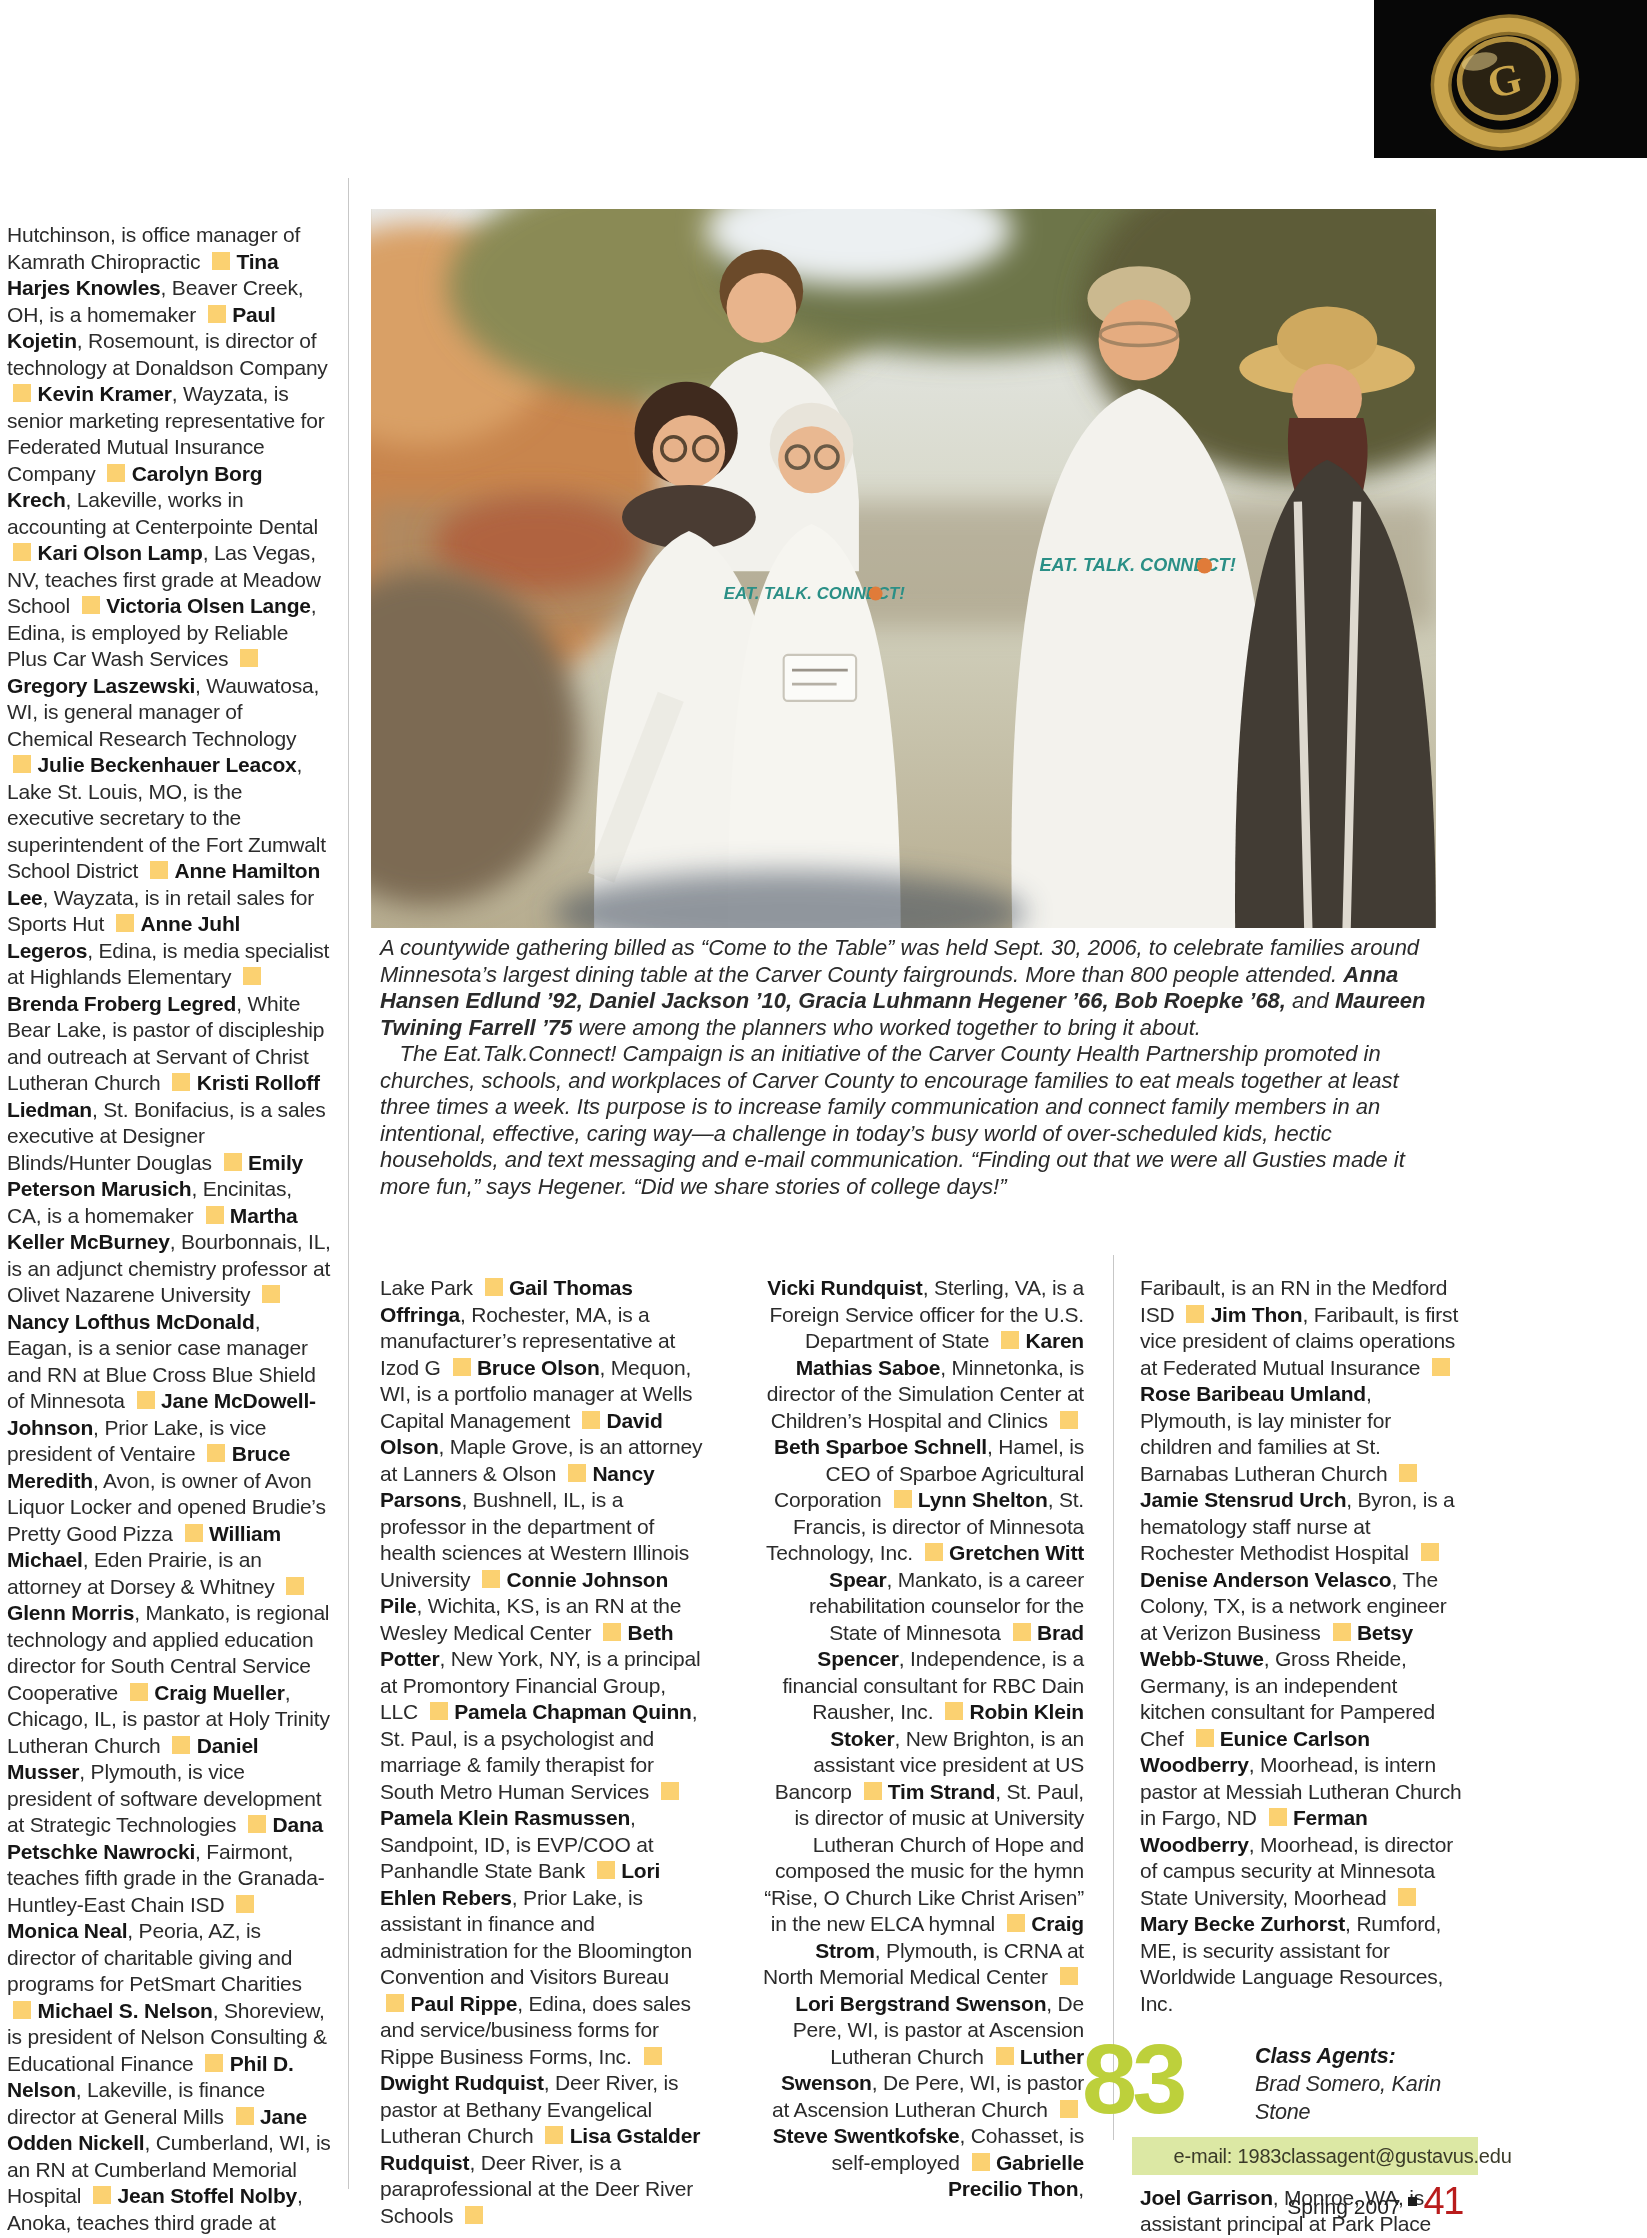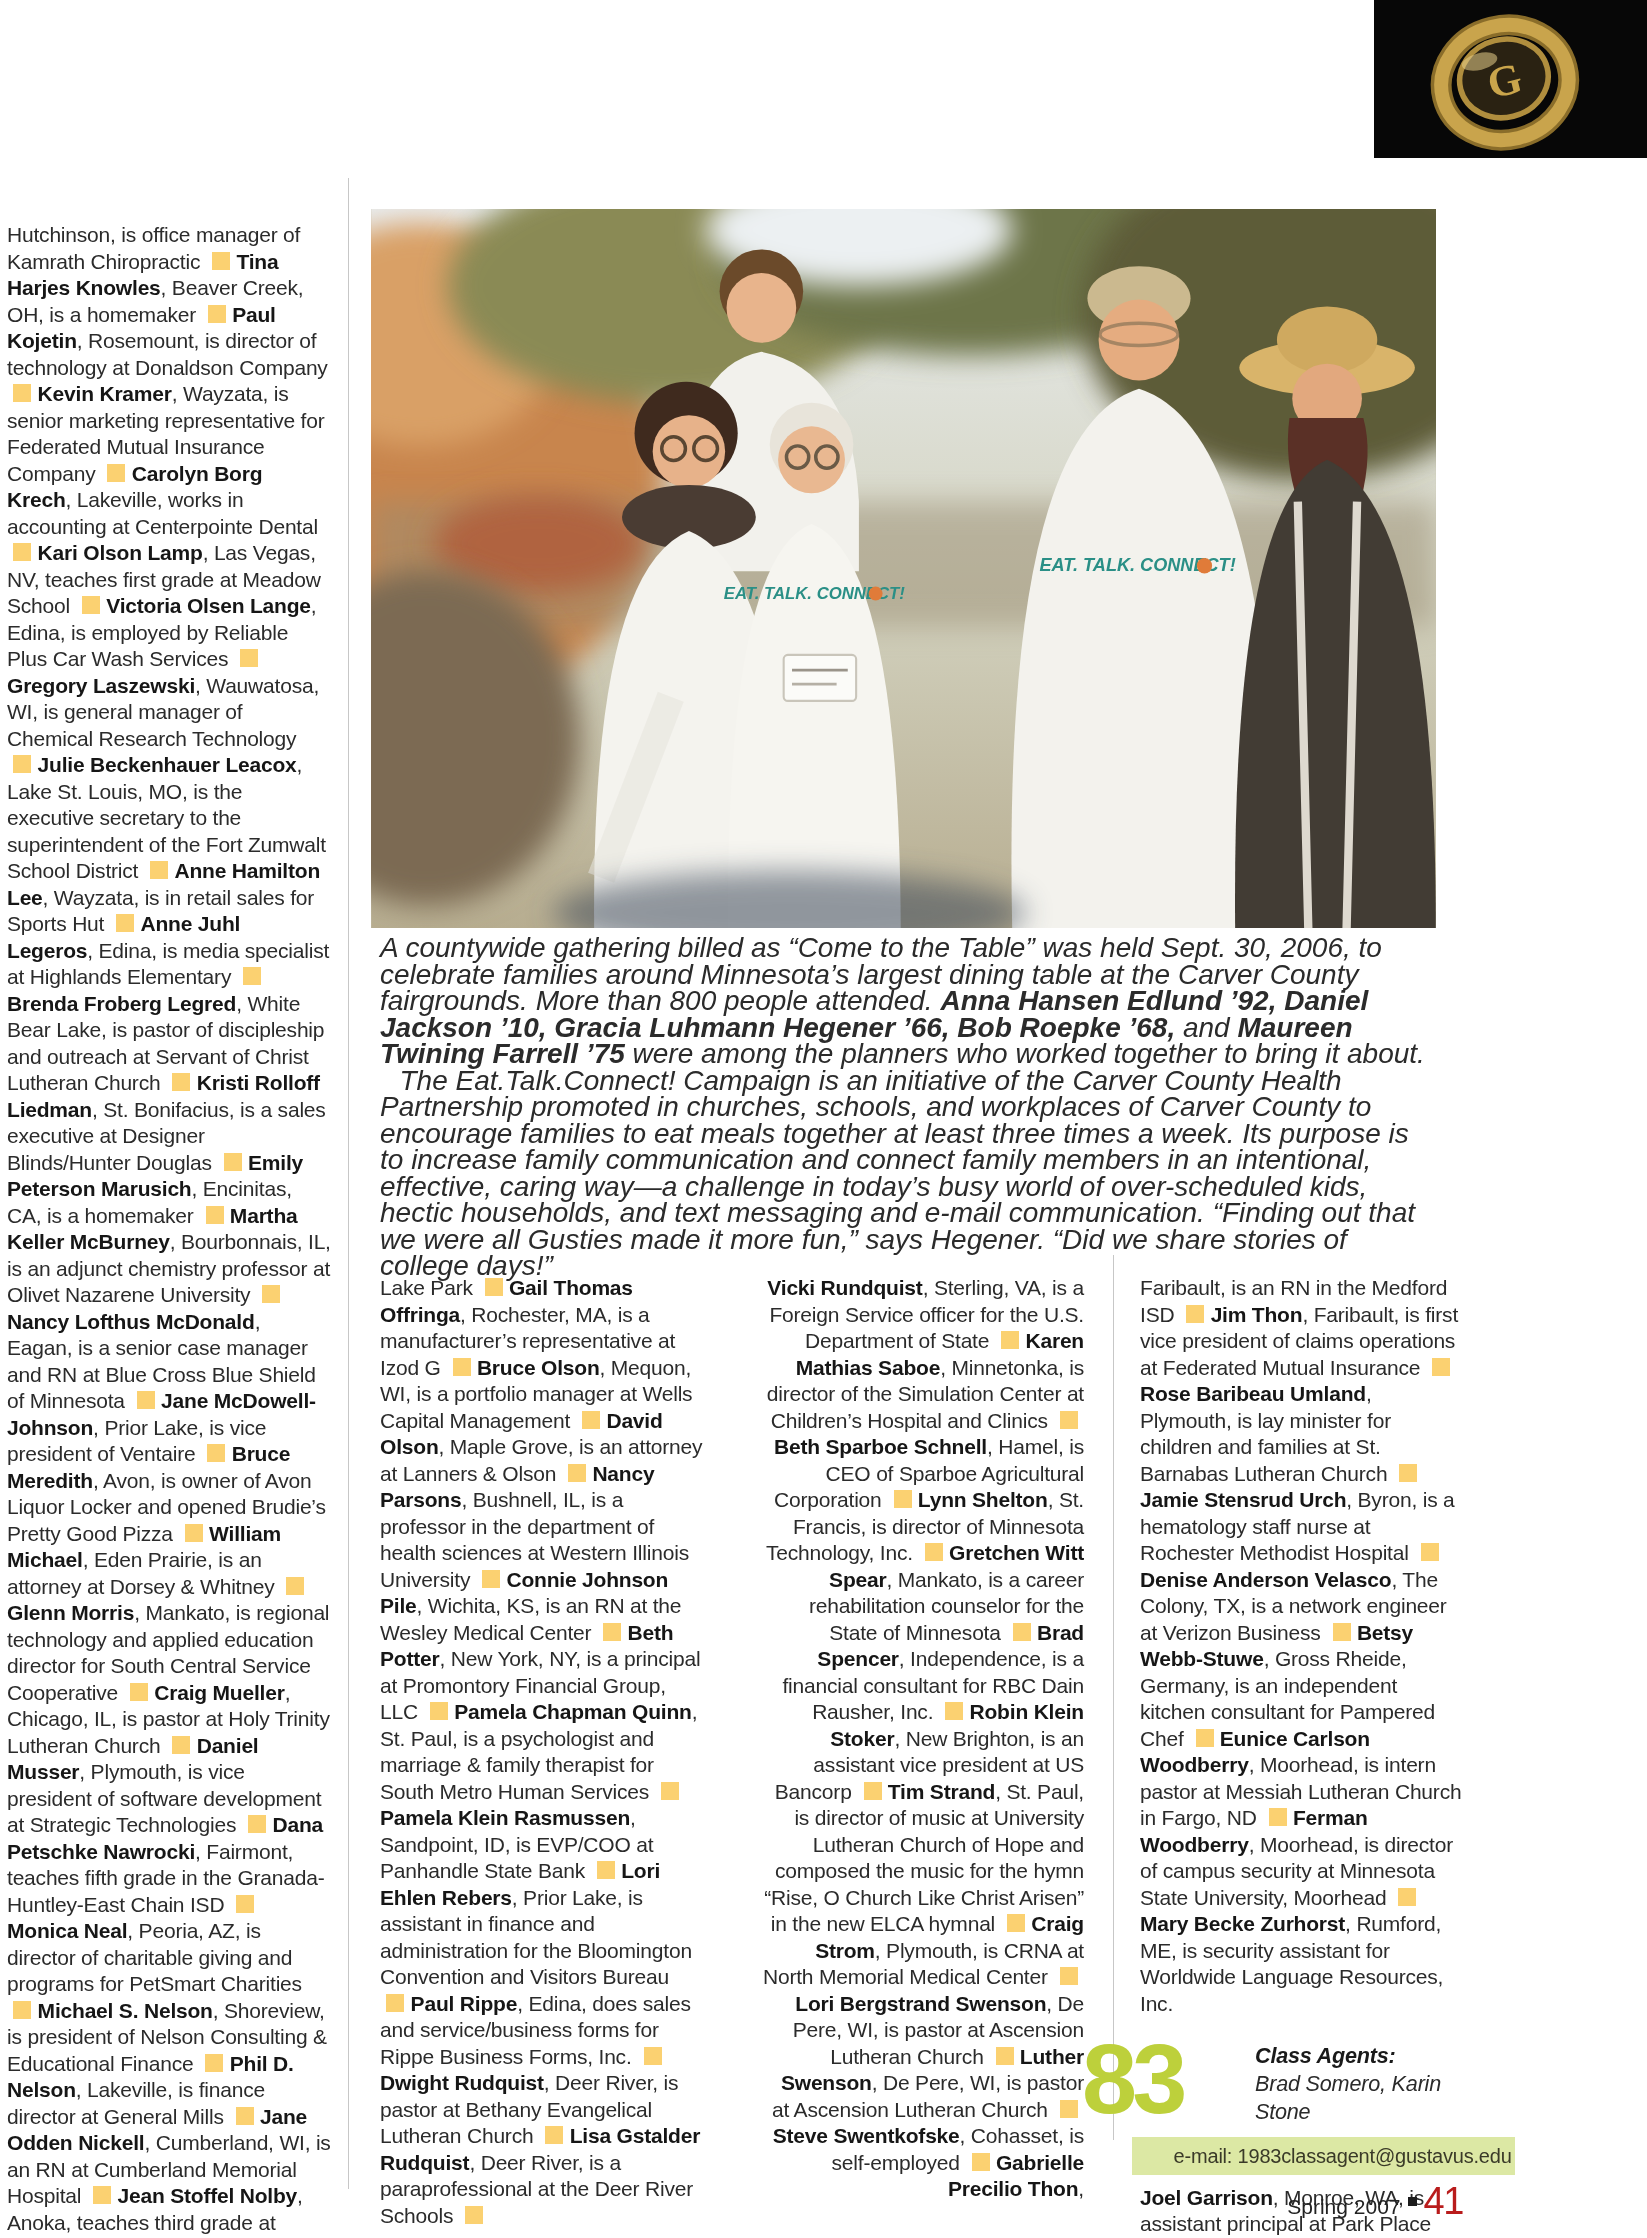--- a/index.html
+++ b/index.html
@@ -17,32 +17,32 @@
   b.name{font-weight:bold;color:#161616;}
   .sq{display:inline-block;width:18px;height:18px;background:#fbd171;margin:0 6.3px;vertical-align:-1.4px;}
   .vrule{position:absolute;width:1.4px;background:#c7c7c7;}
   .vrule1{left:348px;top:178px;height:2011px;}
   .vrule2{left:1113px;top:1255px;height:885px;}
   
   .photo{position:absolute;left:371px;top:209px;width:1065px;height:719px;overflow:hidden;background:#cfcdb9;}
   
   .caption{position:absolute;left:380px;top:935px;width:1059px;}
   .cap-title{font-weight:bold;font-size:24px;color:#1a1a1a;margin:0 0 4.2px 0;}
-  .cap-body{font-style:italic;font-size:28px;line-height:26.5px;color:#2b2b2b;}
+  .cap-body{font-style:italic;font-size:22px;line-height:26.5px;color:#2b2b2b;}
   .cap-body b{font-weight:bold;}
   .cap-p2{text-indent:19.5px;margin-top:0;}
   
   .agents-row{display:flex;margin-top:21px;justify-content:flex-end;}
   .agent-num{font-size:99px;font-weight:bold;color:#bdd03b;line-height:0.82;letter-spacing:-4.9px;
              width:173px;flex:0 0 173px;font-family:"Liberation Sans",sans-serif;}
   .agent-info{padding-top:4.2px;font-size:21.6px;line-height:28px;}
   .agent-label{font-weight:bold;font-style:italic;color:#1a1a1a;}
   .agent-names{font-style:italic;width:209px;}
   .email-bar{background:#dce8a4;color:#3a3a28;font-size:20px;padding:5.6px 0 5.6px 42px;
-             margin:11px 0 9.8px -8.4px;width:383px;box-sizing:border-box;white-space:nowrap;}
+             margin:11px 0 9.8px -8.4px;width:346px;box-sizing:border-box;white-space:nowrap;}
   
   .footer{position:absolute;left:1045px;top:2180px;width:418px;display:flex;
           justify-content:flex-end;align-items:baseline;gap:7px;}
   .footer-issue{font-size:21px;color:#222;}
   .footer-sq{width:9px;height:9px;background:#1c1c1c;display:inline-block;align-self:center;}
   .footer-page{font-size:38px;color:#b91c1c;letter-spacing:-1.4px;}
 </style>
 </head>
 <body>
 

